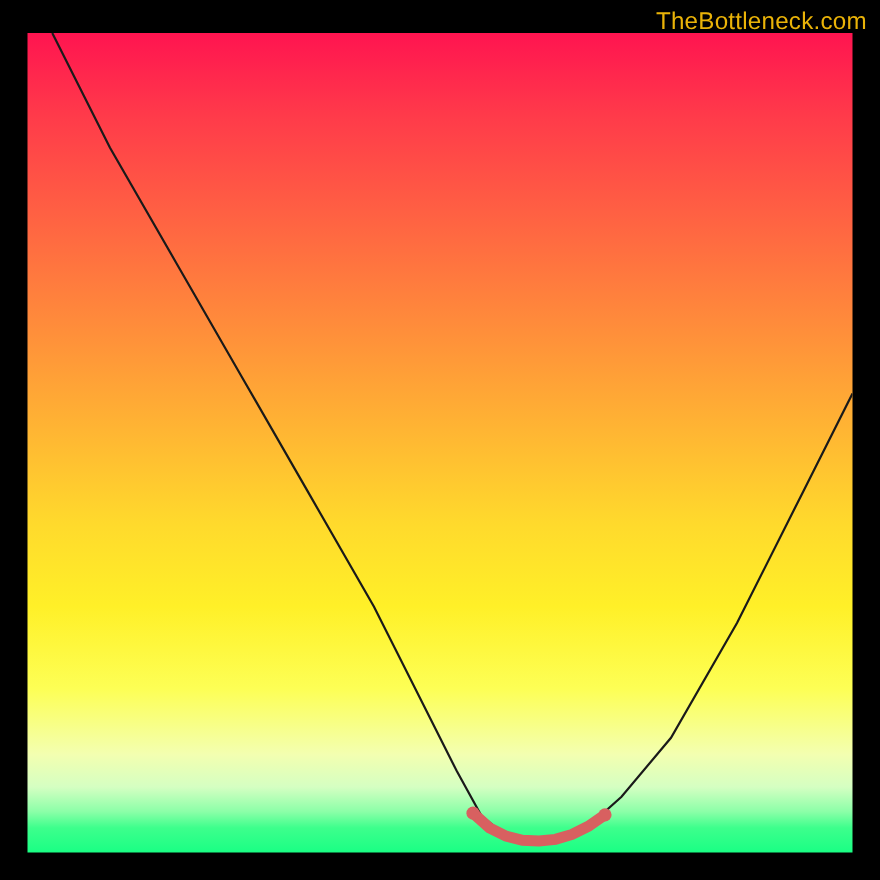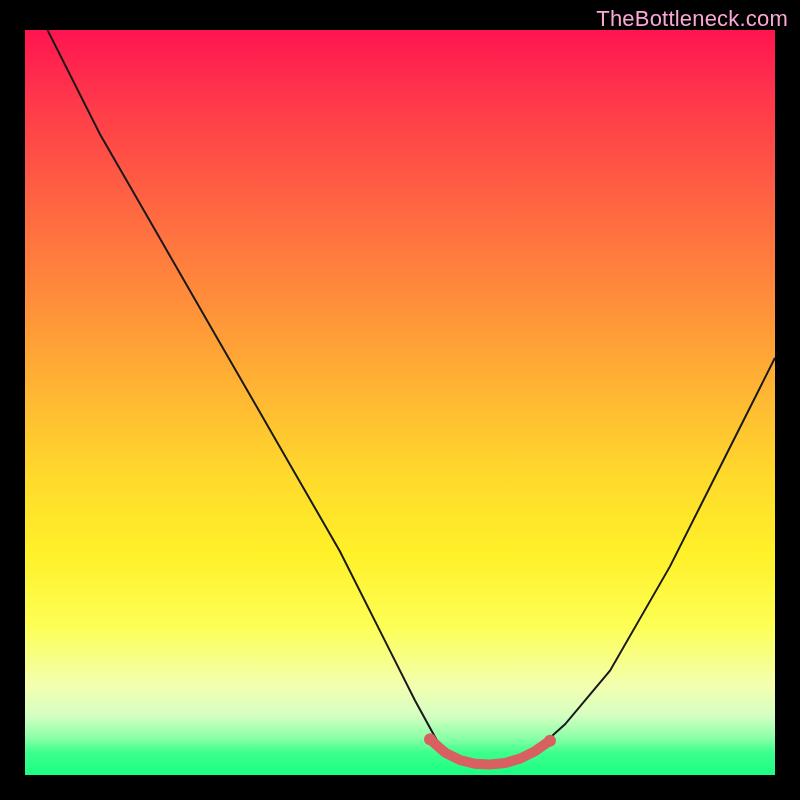--- a/index.html
+++ b/index.html
@@ -7,21 +7,21 @@
   .chart-container {
     width: 800px;
     height: 800px;
     background: #000;
     position: relative;
   }
   .watermark {
     position: absolute;
     top: 6px;
     right: 12px;
-    color: #f9a8d4;
+    color: #eab308;
     font-family: Arial, Helvetica, sans-serif;
     font-size: 22px;
     font-weight: 500;
     letter-spacing: 0.2px;
     z-index: 10;
   }
   .plot-area {
     position: absolute;
     left: 25px;
     top: 30px;

